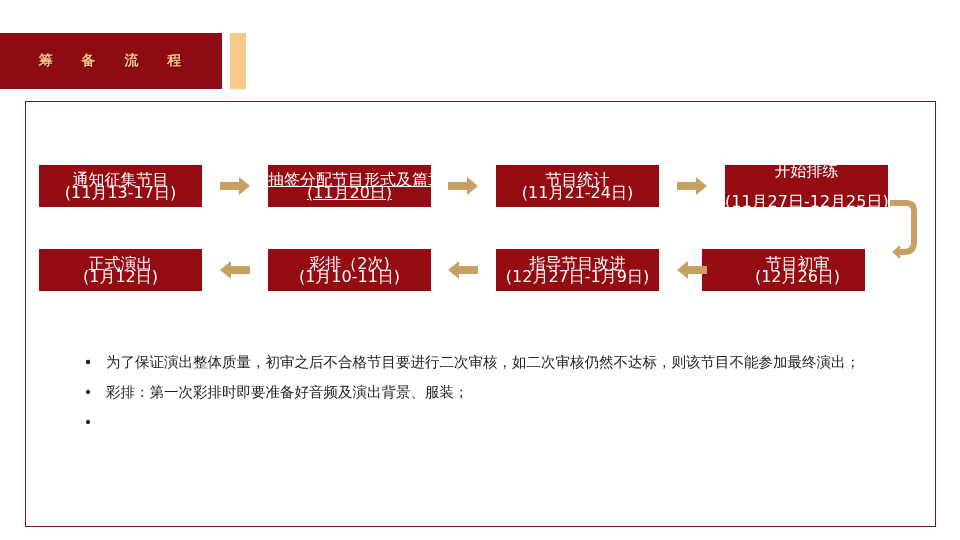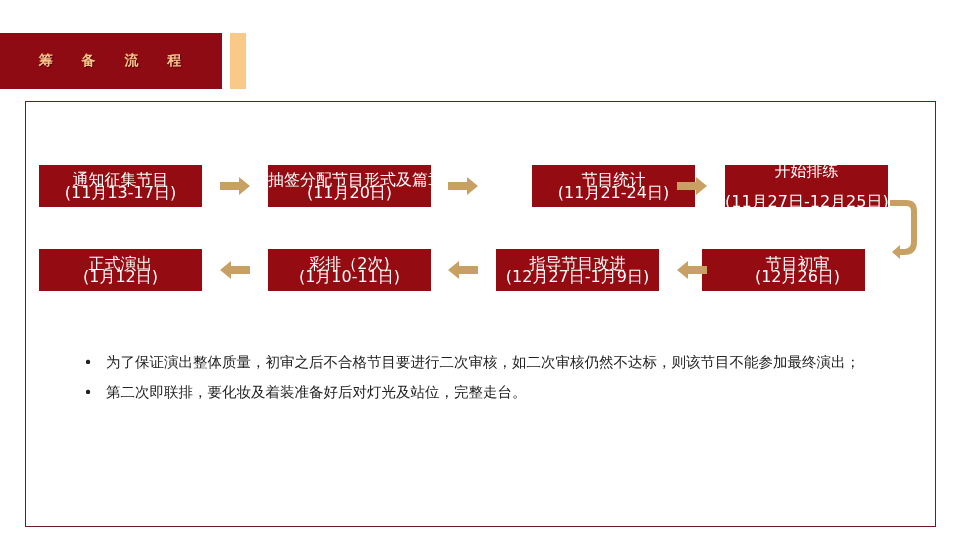--- a/index.html
+++ b/index.html
@@ -52,25 +52,25 @@
   <span class="title-text">筹 备 流 程</span>
 </div>
 <div class="accent-bar"></div>
 
 <div class="frame"></div>
 
 <div class="step" style="left:39px; top:165px;">
   <span>通知征集节目</span>
   <span>(11月13-17日)</span>
 </div>
-<div class="step" style="left:268px; top:165px;">
+<div class="step" style="left:268px; top:165px;text-decoration:underline;">
   <span>抽签分配节目形式及篇章</span>
   <span>(11月20日)</span>
 </div>
-<div class="step" style="left:496px; top:165px;margin-left:36px;">
+<div class="step" style="left:496px; top:165px;">
   <span>节目统计</span>
   <span>(11月21-24日)</span>
 </div>
 <div class="step" style="left:725px; top:165px;gap:18px;">
   <span>开始排练</span>
   <span>(11月27日-12月25日)</span>
 </div>
 
 <div class="step" style="left:702px; top:249px;padding-left:28px;">
   <span>节目初审</span>
@@ -131,18 +131,18 @@
 <div class="bullets">
   <div class="bullet">
     <span class="bullet-dot">•</span>
   </div>
   <div class="bullet">
     <span class="bullet-dot">•</span>
     <span>为了保证演出整体质量，初审之后不合格节目要进行二次审核，如二次审核仍然不达标，则该节目不能参加最终演出；</span>
   </div>
   <div class="bullet">
     <span class="bullet-dot">•</span>
+    <span>彩排：第一次彩排时即要准备好音频及演出背景、服装；</span>
   </div>
   <div class="bullet">
     <span class="bullet-dot">•</span>
-    <span>第二次即联排，要化妆及着装准备好后对灯光及站位，完整走台。</span>
   </div>
 </div>
 
 </body></html>

